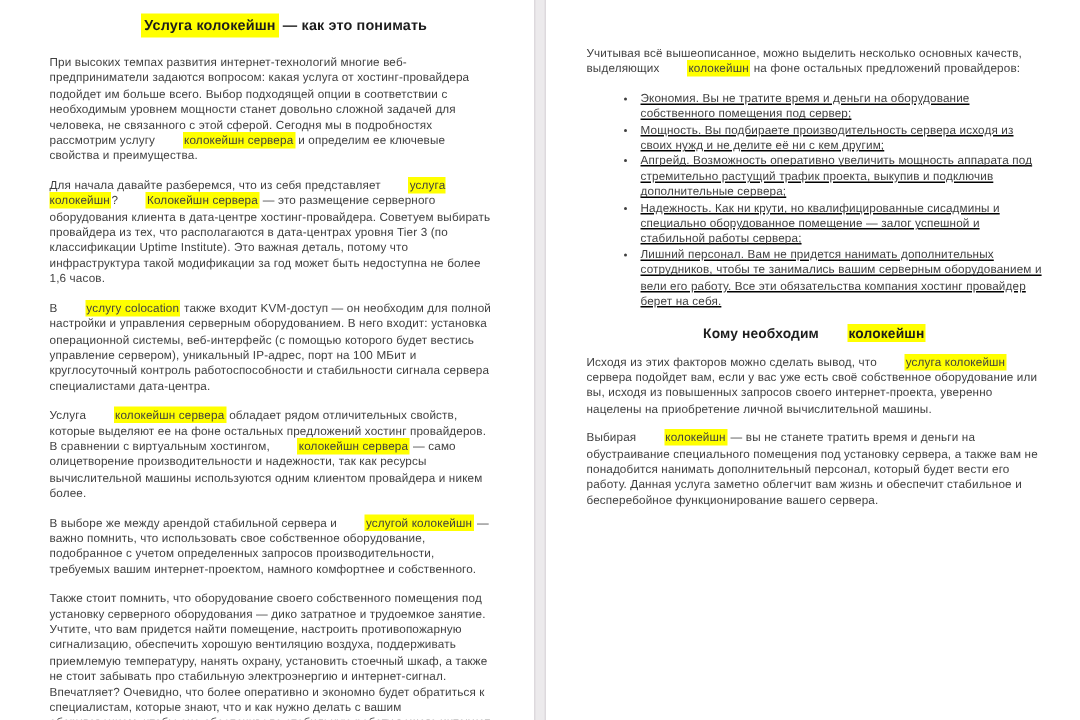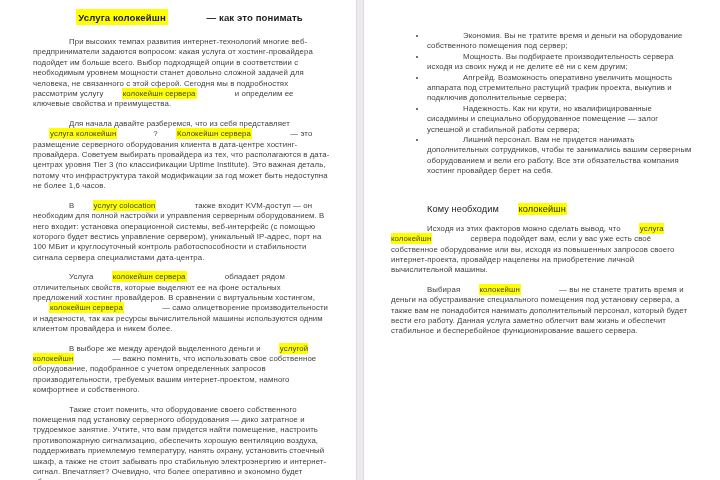--- a/index.html
+++ b/index.html
@@ -28,57 +28,58 @@
     font-size: 7.8px; line-height: 10.4px;
     color: #3f3f3f; margin: 0 0 9px 0;
     letter-spacing: 0.1px;
   }
   .h1 {
     font-size: 9.6px; line-height: 12px; font-weight: bold;
     color: #1c1c1c; text-align: center; margin: 0 0 13px 0;
     letter-spacing: 0.1px;
   }
   .h2 {
-    font-size: 9.2px; line-height: 12px; font-weight: normal;
-    color: #1c1c1c; text-align: left; margin: 3px 0 9px 0;
+    font-size: 9.2px; line-height: 12px; font-weight: bold;
+    color: #1c1c1c; text-align: center; margin: 3px 0 9px 0;
     letter-spacing: 0.1px;
   }
   .benefits {
-    margin: 0 0 26px 0; padding: 0 0 0 36px; list-style: disc;
+    margin: 0 0 9px 0; padding: 0 0 0 36px; list-style: disc; text-decoration: underline;
   }
   .benefits li { margin: 0; padding-left: 0; }
   mark.hl {
     background: var(--hl-color); color: inherit; padding: 1px 1px; margin-left: 16px;
   }
   .h1 mark.hl { padding: 3px 2px 2px 2px; }
-  span.tx { background: transparent; padding-left: 36px; }
+  span.tx { background: transparent; }
 </style>
 </head>
 <body>
 
 <div class="doc">
 
   <section class="page page-left">
     <h1 class="h1"><mark class="hl">Услуга колокейшн</mark><span class="tx"> — как это понимать</span></h1>
     <p class="para"><span class="tx">При высоких темпах развития интернет-технологий многие веб-предприниматели задаются вопросом: какая услуга от хостинг-провайдера подойдет им больше всего. Выбор подходящей опции в соответствии с необходимым уровнем мощности станет довольно сложной задачей для человека, не связанного с этой сферой. Сегодня мы в подробностях рассмотрим услугу </span><mark class="hl">колокейшн сервера</mark><span class="tx"> и определим ее ключевые свойства и преимущества.</span></p>
     <p class="para"><span class="tx">Для начала давайте разберемся, что из себя представляет </span><mark class="hl">услуга колокейшн</mark><span class="tx">? </span><mark class="hl">Колокейшн сервера</mark><span class="tx"> — это размещение серверного оборудования клиента в дата-центре хостинг-провайдера. Советуем выбирать провайдера из тех, что располагаются в дата-центрах уровня Tier 3 (по классификации Uptime Institute). Это важная деталь, потому что инфраструктура такой модификации за год может быть недоступна не более 1,6 часов.</span></p>
     <p class="para"><span class="tx">В </span><mark class="hl">услугу colocation</mark><span class="tx"> также входит KVM-доступ — он необходим для полной настройки и управления серверным оборудованием. В него входит: установка операционной системы, веб-интерфейс (с помощью которого будет вестись управление сервером), уникальный IP-адрес, порт на 100 МБит и круглосуточный контроль работоспособности и стабильности сигнала сервера специалистами дата-центра.</span></p>
     <p class="para"><span class="tx">Услуга </span><mark class="hl">колокейшн сервера</mark><span class="tx"> обладает рядом отличительных свойств, которые выделяют ее на фоне остальных предложений хостинг провайдеров. В сравнении с виртуальным хостингом, </span><mark class="hl">колокейшн сервера</mark><span class="tx"> — само олицетворение производительности и надежности, так как ресурсы вычислительной машины используются одним клиентом провайдера и никем более.</span></p>
-    <p class="para"><span class="tx">В выборе же между арендой выделенного деньги и </span><mark class="hl">услугой колокейшн</mark><span class="tx"> — важно помнить, что использовать свое собственное оборудование, подобранное с учетом определенных запросов производительности, требуемых вашим интернет-проектом, намного комфортнее и собственного.</span></p>
+    <p class="para"><span class="tx">В выборе же между арендой стабильной сервера и </span><mark class="hl">услугой колокейшн</mark><span class="tx"> — важно помнить, что использовать свое собственное оборудование, подобранное с учетом определенных запросов производительности, требуемых вашим интернет-проектом, намного комфортнее и собственного.</span></p>
     <p class="para"><span class="tx">Также стоит помнить, что оборудование своего собственного помещения под установку серверного оборудования — дико затратное и трудоемкое занятие. Учтите, что вам придется найти помещение, настроить противопожарную сигнализацию, обеспечить хорошую вентиляцию воздуха, поддерживать приемлемую температуру, нанять охрану, установить стоечный шкаф, а также не стоит забывать про стабильную электроэнергию и интернет-сигнал. Впечатляет? Очевидно, что более оперативно и экономно будет обратиться к специалистам, которые знают, что и как нужно делать с вашим оборудованием, чтобы оно обеспечивало стабильную работу вашего интернет-предприятия.</span></p>
   </section>
 
   <div class="page-gap"></div>
 
   <section class="page page-right">
+    <p class="para"><span class="tx">Учитывая всё вышеописанное, можно выделить несколько основных качеств, выделяющих </span><mark class="hl">колокейшн</mark><span class="tx"> на фоне остальных предложений провайдеров:</span></p>
     <ul class="benefits">
         <li><span class="tx">Экономия. Вы не тратите время и деньги на оборудование собственного помещения под сервер;</span></li>
         <li><span class="tx">Мощность. Вы подбираете производительность сервера исходя из своих нужд и не делите её ни с кем другим;</span></li>
         <li><span class="tx">Апгрейд. Возможность оперативно увеличить мощность аппарата под стремительно растущий трафик проекта, выкупив и подключив дополнительные сервера;</span></li>
         <li><span class="tx">Надежность. Как ни крути, но квалифицированные сисадмины и специально оборудованное помещение — залог успешной и стабильной работы сервера;</span></li>
         <li><span class="tx">Лишний персонал. Вам не придется нанимать дополнительных сотрудников, чтобы те занимались вашим серверным оборудованием и вели его работу. Все эти обязательства компания хостинг провайдер берет на себя.</span></li>
       </ul>
     <h2 class="h2"><span class="tx">Кому необходим </span><mark class="hl">колокейшн</mark></h2>
-    <p class="para"><span class="tx">Исходя из этих факторов можно сделать вывод, что </span><mark class="hl">услуга колокейшн</mark><span class="tx"> сервера подойдет вам, если у вас уже есть своё собственное оборудование или вы, исходя из повышенных запросов своего интернет-проекта, провайдер нацелены на приобретение личной вычислительной машины.</span></p>
+    <p class="para"><span class="tx">Исходя из этих факторов можно сделать вывод, что </span><mark class="hl">услуга колокейшн</mark><span class="tx"> сервера подойдет вам, если у вас уже есть своё собственное оборудование или вы, исходя из повышенных запросов своего интернет-проекта, уверенно нацелены на приобретение личной вычислительной машины.</span></p>
     <p class="para"><span class="tx">Выбирая </span><mark class="hl">колокейшн</mark><span class="tx"> — вы не станете тратить время и деньги на обустраивание специального помещения под установку сервера, а также вам не понадобится нанимать дополнительный персонал, который будет вести его работу. Данная услуга заметно облегчит вам жизнь и обеспечит стабильное и бесперебойное функционирование вашего сервера.</span></p>
   </section>
 
 </div>
 
 </body></html>

